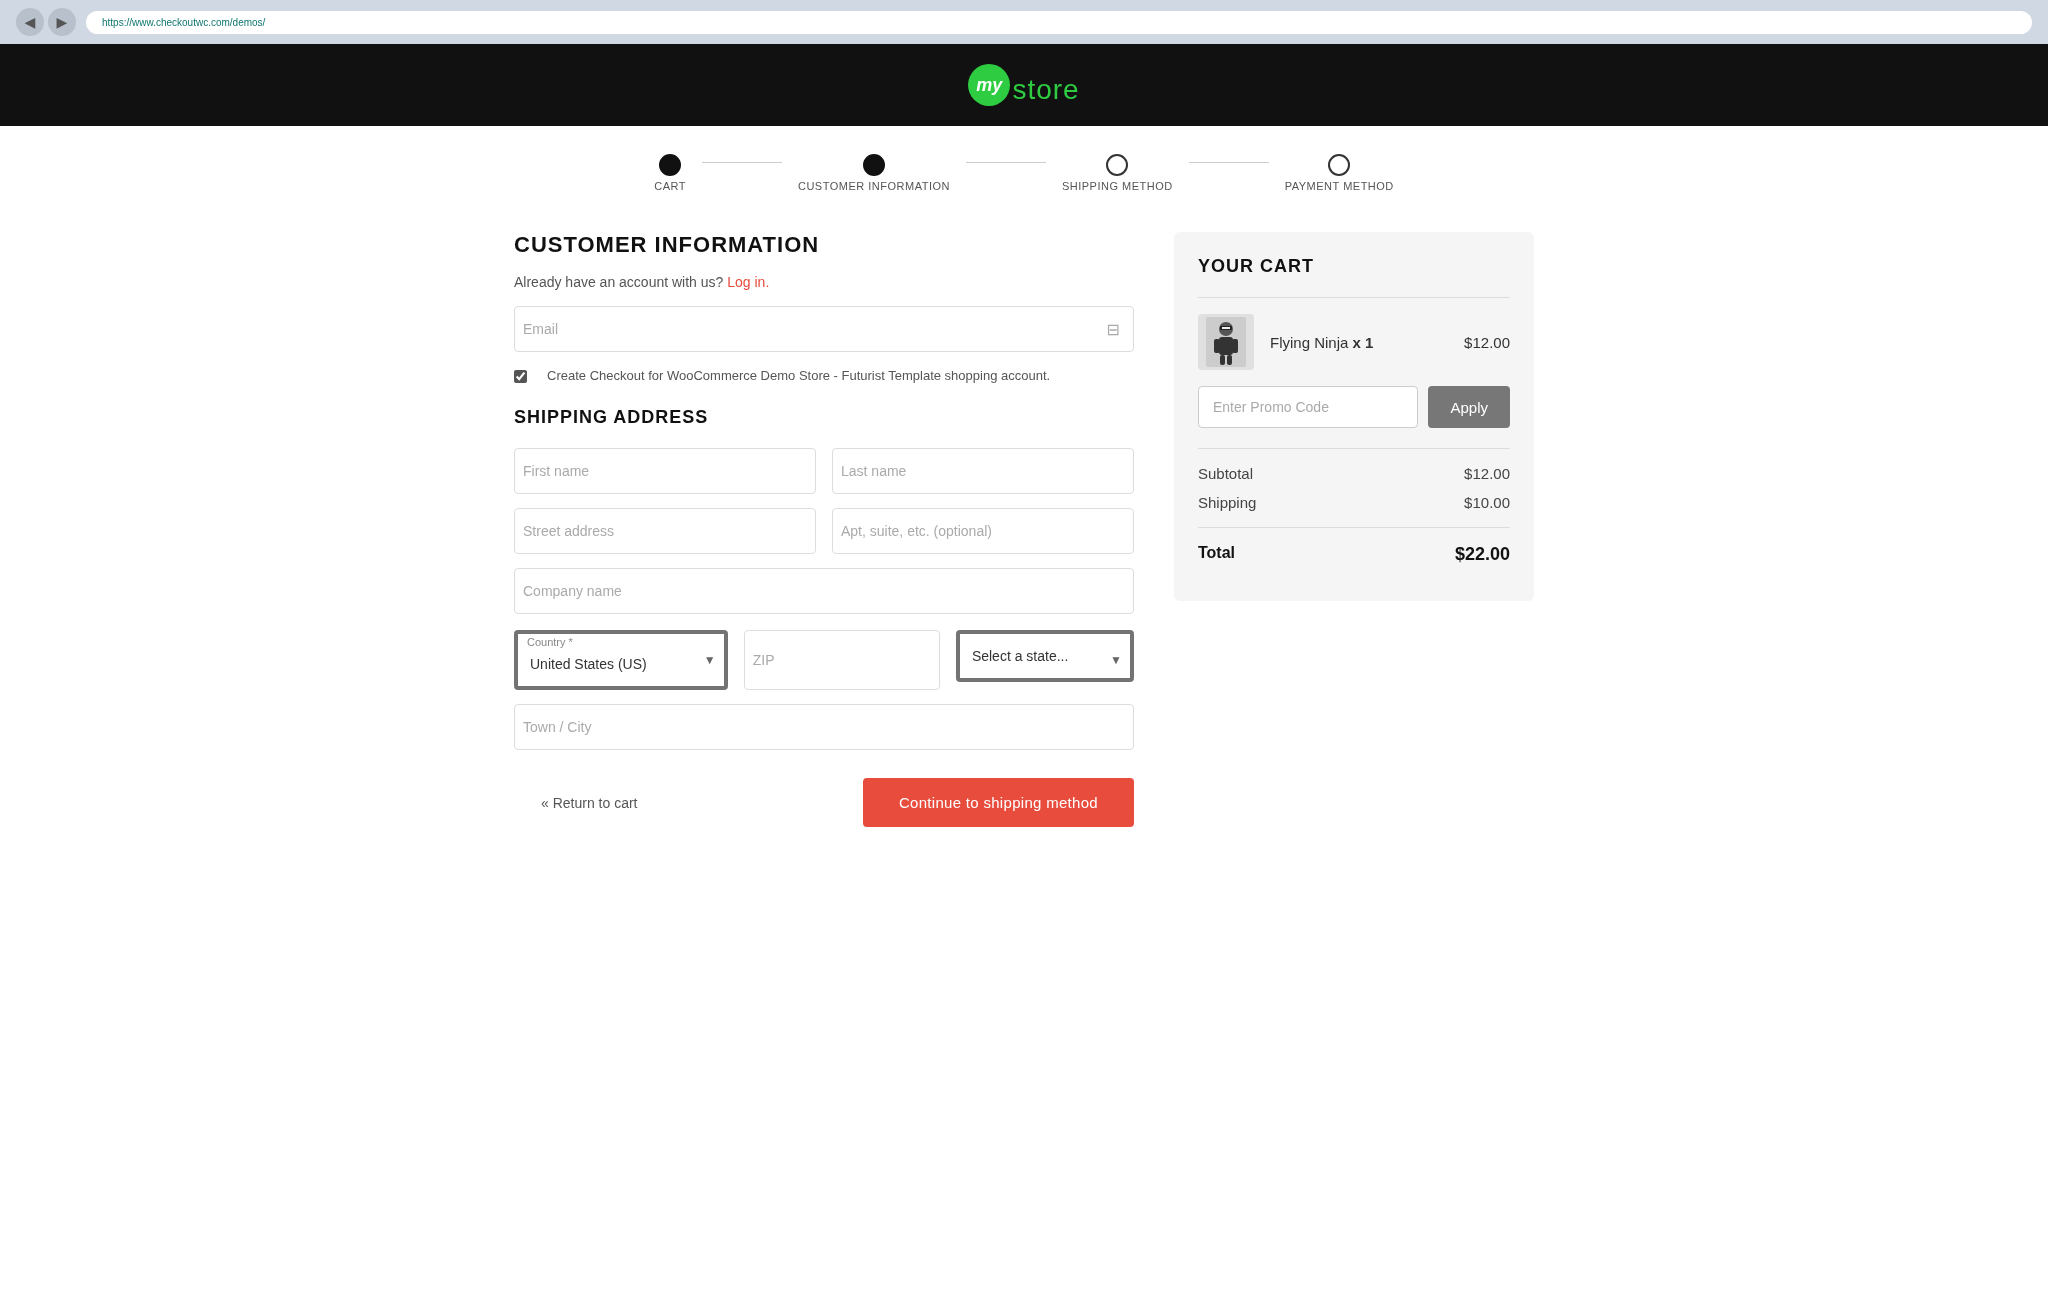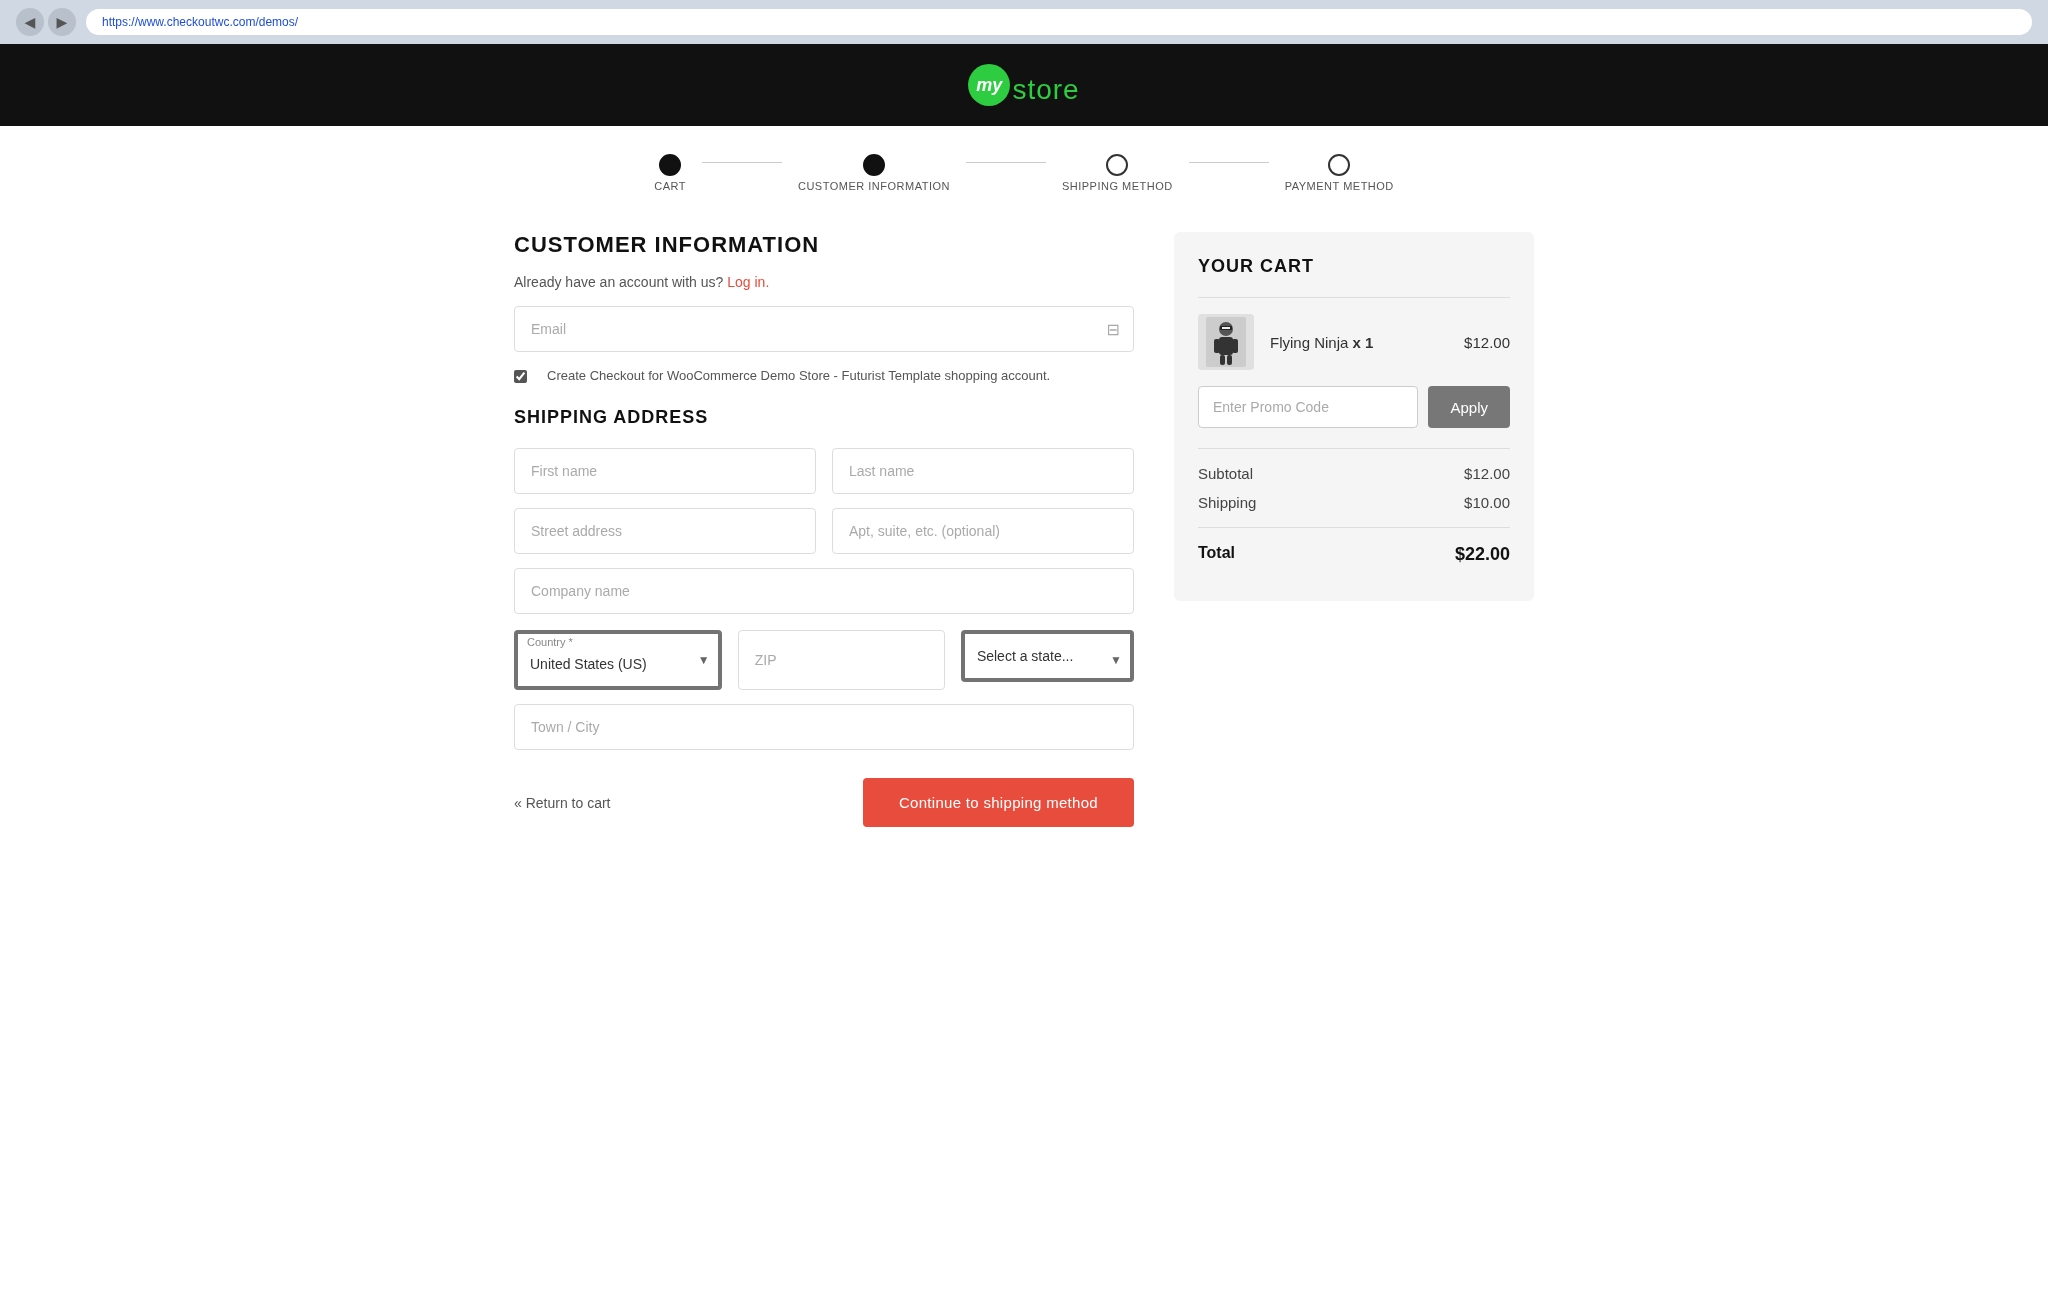--- a/index.html
+++ b/index.html
@@ -28,22 +28,22 @@
       justify-content: center;
       font-size: 14px;
       color: #555;
     }
     .address-bar {
       flex: 1;
       background: white;
       border: none;
       border-radius: 20px;
       padding: 6px 16px;
-      font-size: 12px;
-      color: #1d4ed8;
+      font-size: 10px;
+      color: #0f766e;
       outline: none;
     }
 
     
     .page-wrapper {
       background: white;
       min-height: calc(100vh - 44px);
     }
 
     
@@ -140,21 +140,21 @@
       font-size: 14px;
       color: #555;
       margin-bottom: 16px;
     }
     .login-link {
       color: #e74c3c;
       text-decoration: none;
     }
     .form-input {
       width: 100%;
-      padding: 14px 16px;
+      padding: 14px 8px;
       border: 1px solid #ddd;
       border-radius: 4px;
       font-size: 14px;
       color: #701a75;
       outline: none;
       background: white;
     }
     .form-input::placeholder { color: #aaa; }
     .input-wrapper {
       position: relative;
@@ -230,20 +230,21 @@
     }
     .country-select-wrapper .form-select {
       padding-top: 22px;
     }
 
     .form-actions {
       display: flex;
       align-items: center;
       justify-content: space-between;
       margin-top: 28px;
+      margin-left: 27px;
     }
     .return-link {
       color: #555;
       text-decoration: none;
       font-size: 14px;
     }
     .continue-btn {
       background: #e74c3c;
       color: white;
       border: none;

